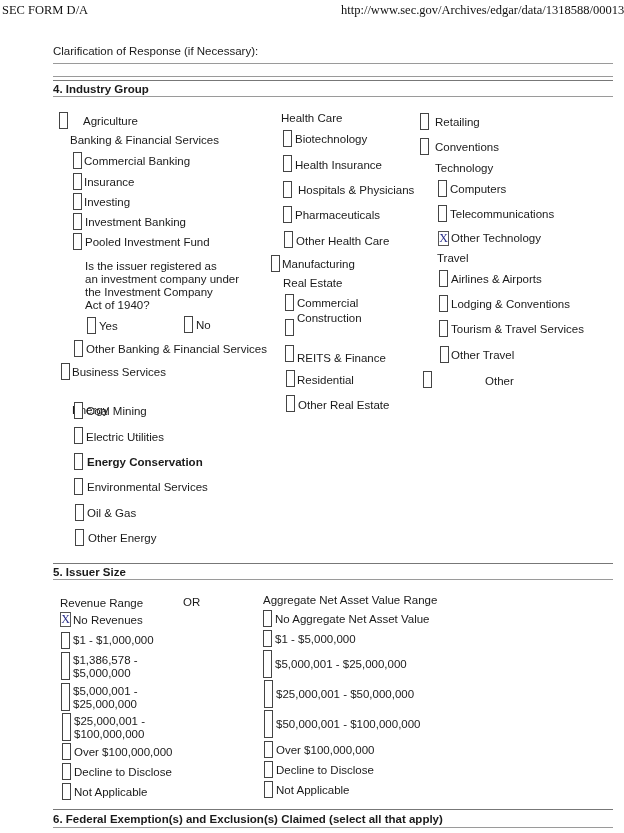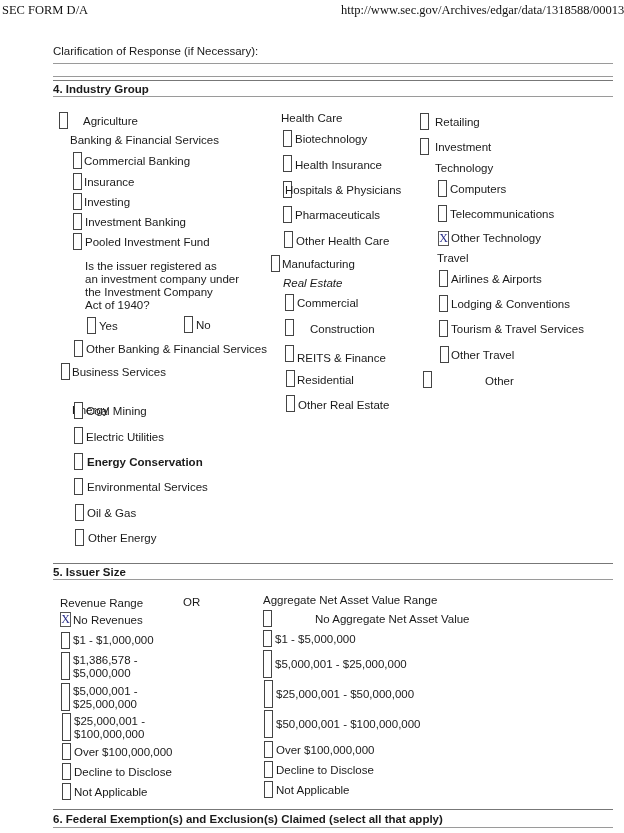--- a/index.html
+++ b/index.html
@@ -124,42 +124,42 @@
   <div class="item">
     <div class="cb" style="left:283px; top:130px;"></div>
     <div class="lbl" style="left:295px; top:133px;">Biotechnology</div>
   </div>
   <div class="item">
     <div class="cb" style="left:283px; top:155px;"></div>
     <div class="lbl" style="left:295px; top:159px;">Health Insurance</div>
   </div>
   <div class="item">
     <div class="cb" style="left:283px; top:181px;"></div>
-    <div class="lbl" style="left:285px; top:184px;">Hospitals &amp; Physicians</div>
+    <div class="lbl" style="left:298px; top:184px;">Hospitals &amp; Physicians</div>
   </div>
   <div class="item">
     <div class="cb" style="left:283px; top:206px;"></div>
     <div class="lbl" style="left:295px; top:209px;">Pharmaceuticals</div>
   </div>
   <div class="item">
     <div class="cb" style="left:284px; top:231px;"></div>
     <div class="lbl" style="left:296px; top:235px;">Other Health Care</div>
   </div>
   <div class="item">
     <div class="cb" style="left:271px; top:255px;"></div>
     <div class="lbl" style="left:282px; top:258px;">Manufacturing</div>
   </div>
-  <div class="lbl" style="left:283px; top:277px;font-style:italic;">Real Estate</div>
+  <div class="lbl" style="left:283px; top:277px;">Real Estate</div>
   <div class="item">
     <div class="cb" style="left:285px; top:294px;"></div>
     <div class="lbl" style="left:297px; top:297px;">Commercial</div>
   </div>
   <div class="item">
     <div class="cb" style="left:285px; top:319px;"></div>
-    <div class="lbl" style="left:297px; top:323px;margin-left:13px;">Construction</div>
+    <div class="lbl" style="left:297px; top:312px;">Construction</div>
   </div>
   <div class="item">
     <div class="cb" style="left:285px; top:345px;"></div>
     <div class="lbl" style="left:297px; top:352px;">REITS &amp; Finance</div>
   </div>
   <div class="item">
     <div class="cb" style="left:286px; top:370px;"></div>
     <div class="lbl" style="left:297px; top:374px;">Residential</div>
   </div>
   <div class="item">
@@ -168,21 +168,21 @@
   </div>
 </div>
 
 <div>
   <div class="item">
     <div class="cb" style="left:420px; top:113px;"></div>
     <div class="lbl" style="left:435px; top:116px;">Retailing</div>
   </div>
   <div class="item">
     <div class="cb" style="left:420px; top:138px;"></div>
-    <div class="lbl" style="left:435px; top:141px;">Investment</div>
+    <div class="lbl" style="left:435px; top:141px;">Conventions</div>
   </div>
   <div class="lbl" style="left:435px; top:162px;">Technology</div>
   <div class="item">
     <div class="cb" style="left:438px; top:180px;"></div>
     <div class="lbl" style="left:450px; top:183px;">Computers</div>
   </div>
   <div class="item">
     <div class="cb" style="left:438px; top:205px;"></div>
     <div class="lbl" style="left:450px; top:208px;">Telecommunications</div>
   </div>
@@ -255,21 +255,21 @@
   </div>
   <div class="item">
     <div class="cb" style="left:62px; top:783px;"></div>
     <div class="lbl" style="left:74px; top:786px;">Not Applicable</div>
   </div>
 </div>
 
 <div>
   <div class="item">
     <div class="cb" style="left:263px; top:610px;"></div>
-    <div class="lbl" style="left:275px; top:613px;margin-left:40px;">No Aggregate Net Asset Value</div>
+    <div class="lbl" style="left:275px; top:613px;">No Aggregate Net Asset Value</div>
   </div>
   <div class="item">
     <div class="cb" style="left:263px; top:630px;"></div>
     <div class="lbl" style="left:275px; top:633px;">$1 - $5,000,000</div>
   </div>
   <div class="item">
     <div class="cb tall" style="left:263px; top:650px;"></div>
     <div class="lbl" style="left:275px; top:658px;">$5,000,001 - $25,000,000</div>
   </div>
   <div class="item">

